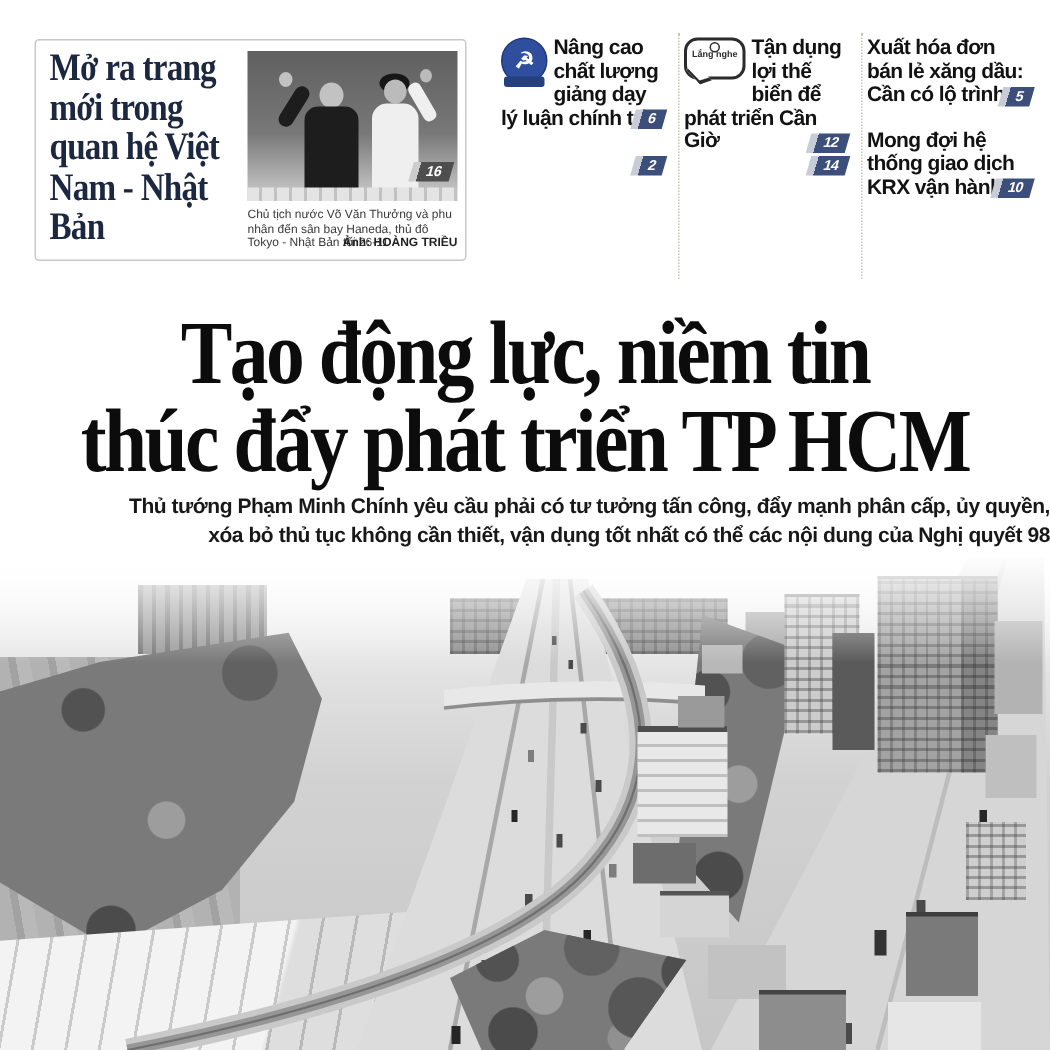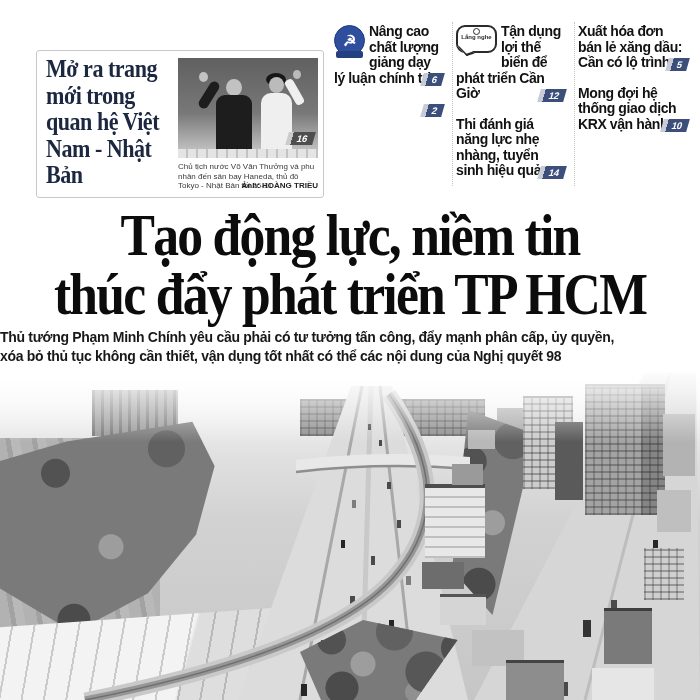--- a/index.html
+++ b/index.html
@@ -1,20 +1,20 @@
 <!DOCTYPE html>
 <html><head>
 <meta charset="utf-8">
 <style>
   html,body{margin:0;padding:0;}
   body{width:700px;height:700px;position:relative;background:#fff;overflow:hidden;
        font-family:"Liberation Sans",sans-serif;color:#141414;}
   
-  .lead-box{position:absolute;left:36px;top:26px;width:286px;height:146px;
-            border:1px solid #c8c8c8;border-radius:3px;background:#fff;margin-top:24px;}
+  .lead-box{position:absolute;left:23px;top:26px;width:286px;height:146px;
+            border:1px solid #c8c8c8;border-radius:3px;background:#fff;}
   .lead-headline{position:absolute;left:9px;top:5px;width:158px;
                  font-family:"Liberation Serif",serif;font-weight:bold;
                  font-size:26px;line-height:26.5px;letter-spacing:-0.6px;
                  color:#1c2740;transform:scaleX(0.85);transform-origin:0 0;}
   .lead-photo{position:absolute;right:5px;top:7px;width:140px;height:100px;
               overflow:hidden;filter:grayscale(1);background:linear-gradient(180deg,#606060,#787878 55%,#a5a5a5 78%,#cfcfcf);}
   .man-arm{position:absolute;left:26px;top:22px;width:10px;height:30px;background:#1d1d1d;border-radius:5px;transform:rotate(32deg);}
   .man-hand{position:absolute;left:21px;top:14px;width:9px;height:10px;background:#cfc0ae;border-radius:50%;}
   .man-head{position:absolute;left:48px;top:21px;width:16px;height:17px;background:#cfc0ae;border-radius:50%;}
   .man-body{position:absolute;left:38px;top:37px;width:36px;height:63px;background:#1d1d1d;border-radius:9px 9px 0 0;}
@@ -54,21 +54,21 @@
   .bubble .tail{position:absolute;left:5px;bottom:0;width:8px;height:8px;background:#fff;
                 border-left:2px solid #2b2b2b;border-bottom:2px solid #2b2b2b;transform:skewX(35deg) rotate(-15deg);}
   .bubble .bulb{position:absolute;left:17px;top:3px;width:5px;height:5px;border:1px solid #2b2b2b;border-radius:50%;}
   .bubble .btxt{position:absolute;left:0;top:9px;width:41px;text-align:center;
                 font-size:6px;font-weight:bold;color:#2b2b2b;letter-spacing:0;line-height:6px;}
   
   .main-hl{position:absolute;left:0;top:192px;width:700px;text-align:center;
            font-family:"Liberation Serif",serif;font-weight:bold;color:#0c0c0c;margin-top:14px;}
   .main-hl .l{display:block;font-size:60px;line-height:59px;letter-spacing:-2px;
               white-space:nowrap;transform:scaleX(0.86);transform-origin:50% 50%;}
-  .subhead{position:absolute;left:0;top:328px;width:700px;text-align:left;
+  .subhead{position:absolute;left:0;top:328px;width:700px;text-align:right;
            font-weight:bold;font-size:14px;line-height:18.5px;letter-spacing:-0.3px;color:#181818;}
   
   .aerial{position:absolute;left:0;top:372px;width:700px;height:328px;overflow:hidden;
           filter:grayscale(1);background:linear-gradient(180deg,#ffffff,#eeeeec 14%,#e0e0de 26%,#d2d2d0 45%,#c6c6c4 100%);}
   .aerial *{position:absolute;}
   .bld{box-sizing:border-box;}
   .grid-win{background-image:
      repeating-linear-gradient(0deg,rgba(50,50,50,.35) 0 2px,transparent 2px 7px),
      repeating-linear-gradient(90deg,rgba(50,50,50,.28) 0 2px,transparent 2px 8px);}
   .trees{background-color:#767c70;background-image:
@@ -133,21 +133,20 @@
       <span class="bubble">
         <span class="bub"></span>
         <span class="bulb"></span>
         <span class="btxt">Lắng nghe</span>
         <span class="tail"></span>
       </span>
       <span>Tận dụng lợi thế biển để phát triển Cần Giờ</span>
       <span class="badge">12</span>
     </div>
     <div class="titem">
-      <span>Thi đánh giá năng lực nhẹ nhàng, tuyển sinh hiệu quả</span>
       <span class="badge">14</span>
     </div>
   </div>
   <div class="tcol">
     <div class="titem">
       <span>Xuất hóa đơn bán lẻ xăng dầu: Cần có lộ trình</span>
       <span class="badge">5</span>
     </div>
     <div class="titem">
       <span>Mong đợi hệ thống giao dịch KRX vận hành</span>

